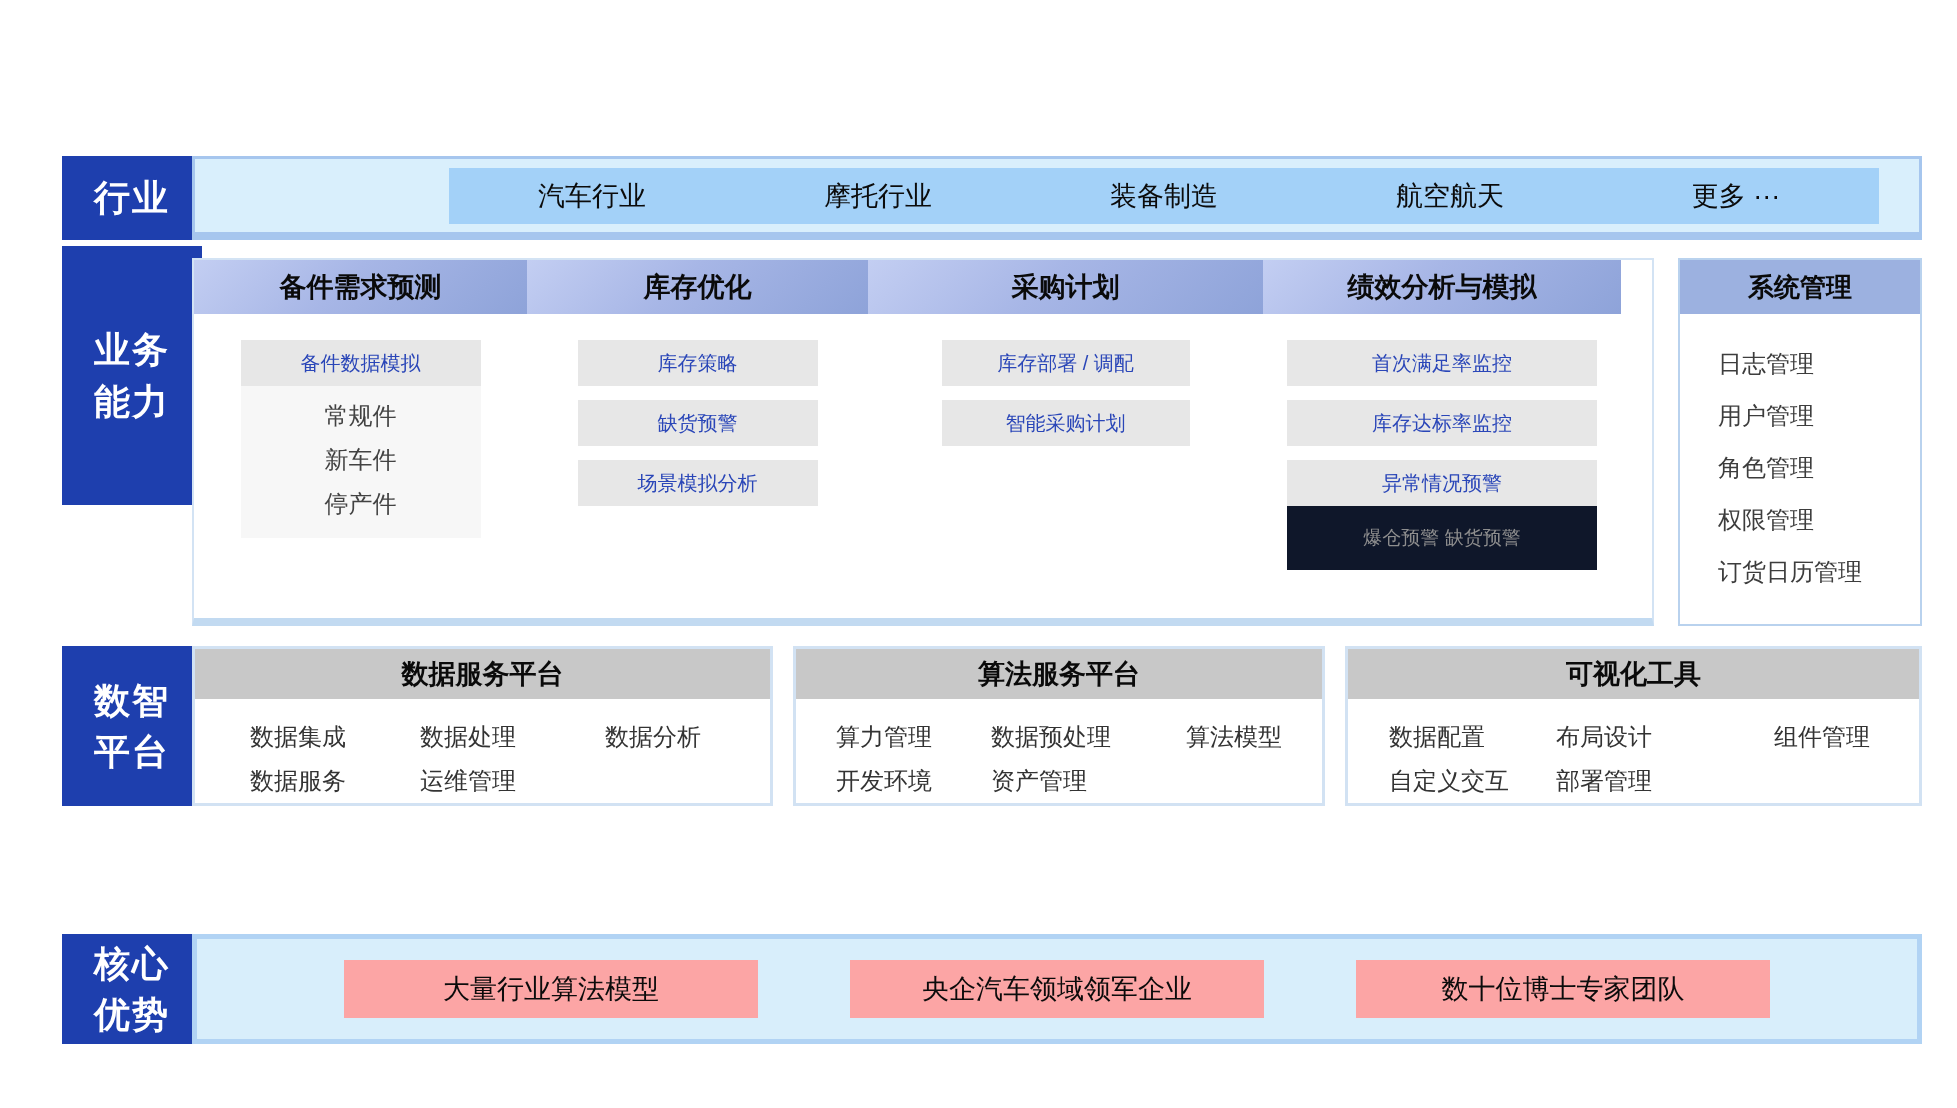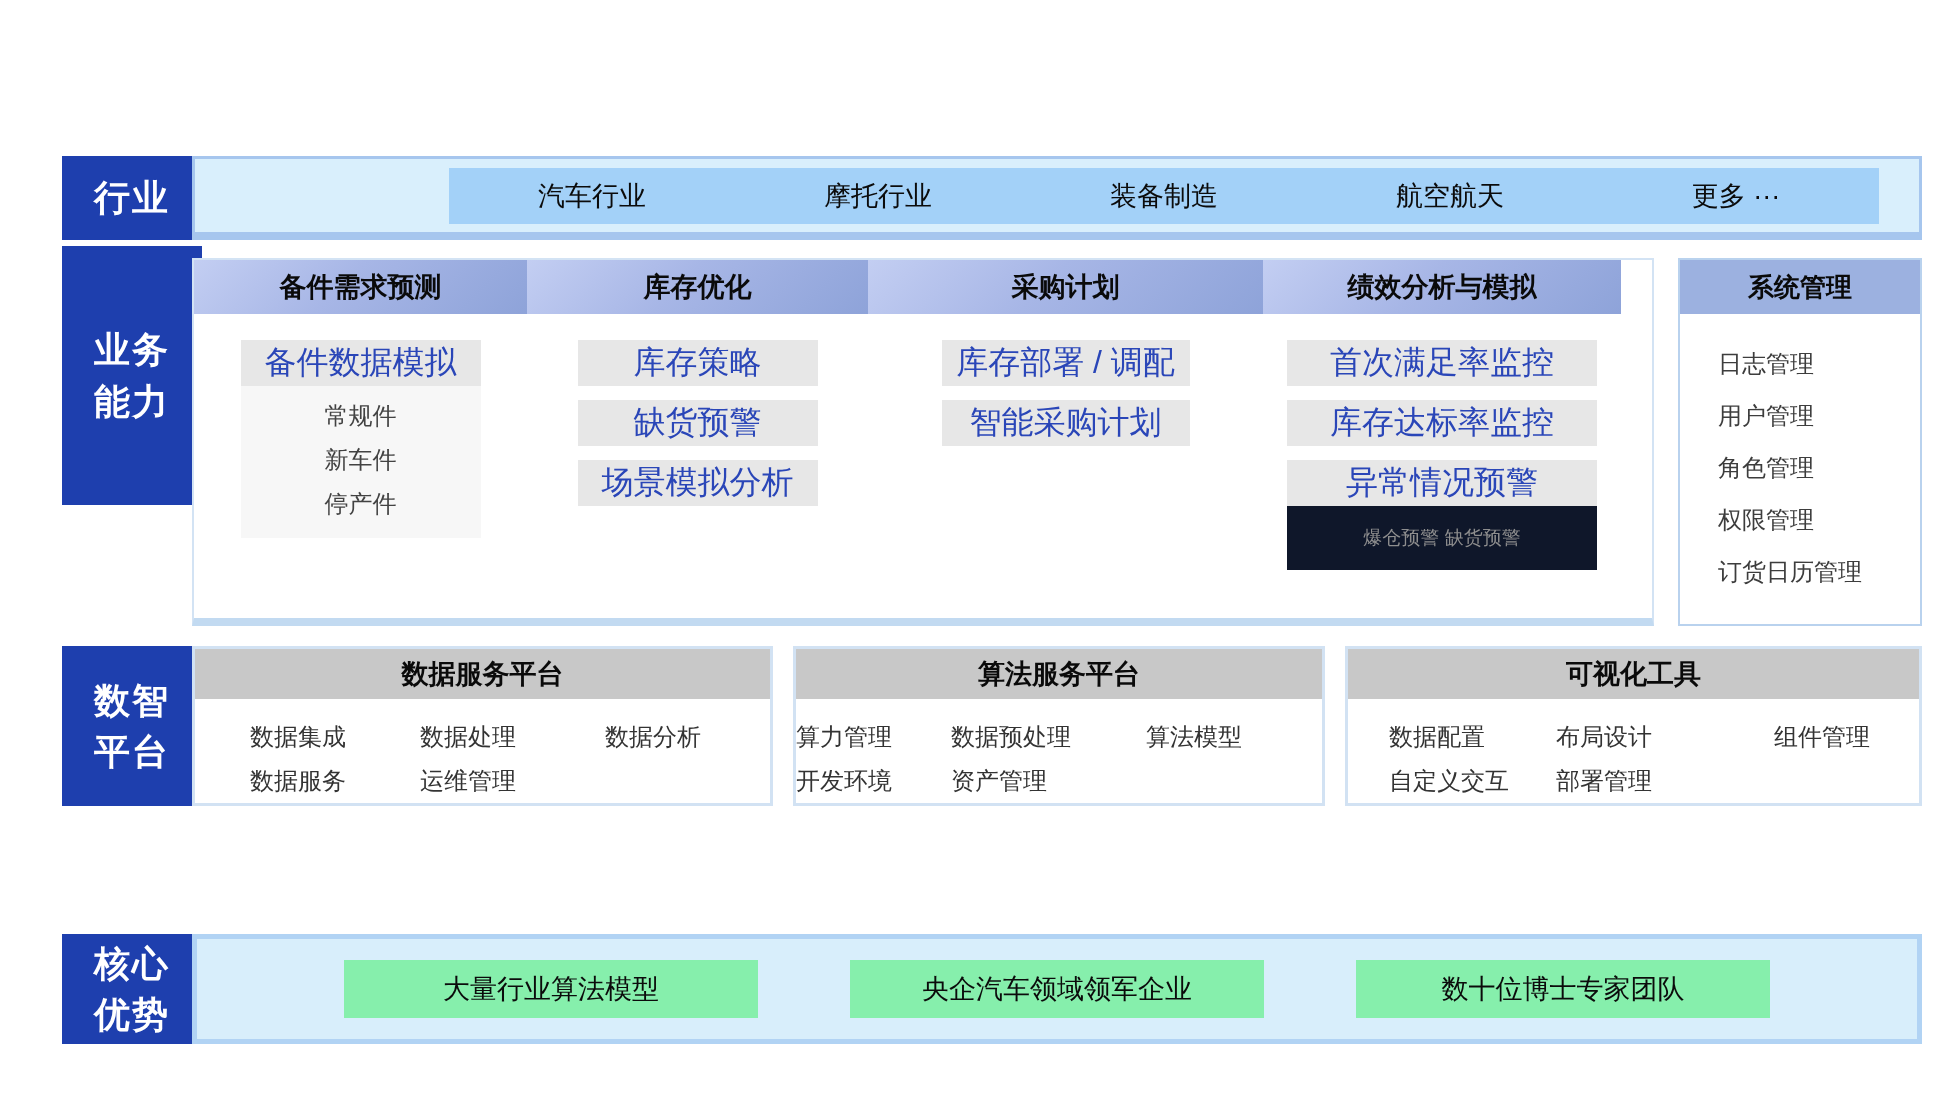--- a/index.html
+++ b/index.html
@@ -60,21 +60,21 @@
     width: 100%; height: 54px; flex: 0 0 54px;
     background: linear-gradient(135deg, #c3cef2 0%, #a7b6e6 45%, #8ea3d9 100%);
     display: flex; align-items: center; justify-content: center;
     font-weight: bold; font-size: 27px; color: #0a0a0a;
   }
   .cap-items { display: flex; flex-direction: column; align-items: center; padding-top: 26px; width: 100%; }
   .cap-item {
     width: 240px; height: 46px; margin-bottom: 14px;
     background: #e7e7e7; color: #2a46b8;
     display: flex; align-items: center; justify-content: center;
-    font-size: 32px;
+    font-size: 20px;
   }
   .cap-col-3 .cap-item { width: 248px; }
   .cap-col-4 .cap-item { width: 310px; }
   .cap-sublist {
     width: 240px; background: #f7f7f7; color: #424242;
     margin-top: -14px;
     padding: 8px 0 12px 0;
     display: flex; flex-direction: column; align-items: center;
     font-size: 24px; line-height: 44px;
   }
@@ -110,33 +110,33 @@
   .platform-header {
     height: 50px; background: #c8c8c8;
     display: flex; align-items: center; justify-content: center;
     font-weight: bold; font-size: 27px; color: #0a0a0a;
   }
   .platform-grid {
     display: grid; padding: 16px 10px 0 0;
     font-size: 24px; color: #333; line-height: 44px;
   }
   .platform-box-1 .platform-grid { grid-template-columns: 170px 185px auto; padding-left: 55px; }
-  .platform-box-2 .platform-grid { grid-template-columns: 155px 195px auto; }
+  .platform-box-2 .platform-grid { grid-template-columns: 155px 195px auto; padding-left: 40px; }
   .platform-box-3 .platform-grid { grid-template-columns: 167px 218px auto; padding-left: 41px; }
 
   
   .advantage-band {
     position: absolute; left: 192px; top: 934px;
     width: 1730px; height: 110px;
     background: #d8eefb; border: 5px solid #b1d3f4;
     display: flex; align-items: center; justify-content: space-evenly;
     padding: 0 55px;
   }
   .advantage-chip {
-    width: 414px; height: 58px; background: #86efac;
+    width: 414px; height: 58px; background: #fca5a5;
     display: flex; align-items: center; justify-content: center;
     font-size: 27px; color: #0b0b0b;
   }
 </style>
 </head>
 <body>
 
 <div class="rail rail-industry">
   <span>行业</span>
 </div>

